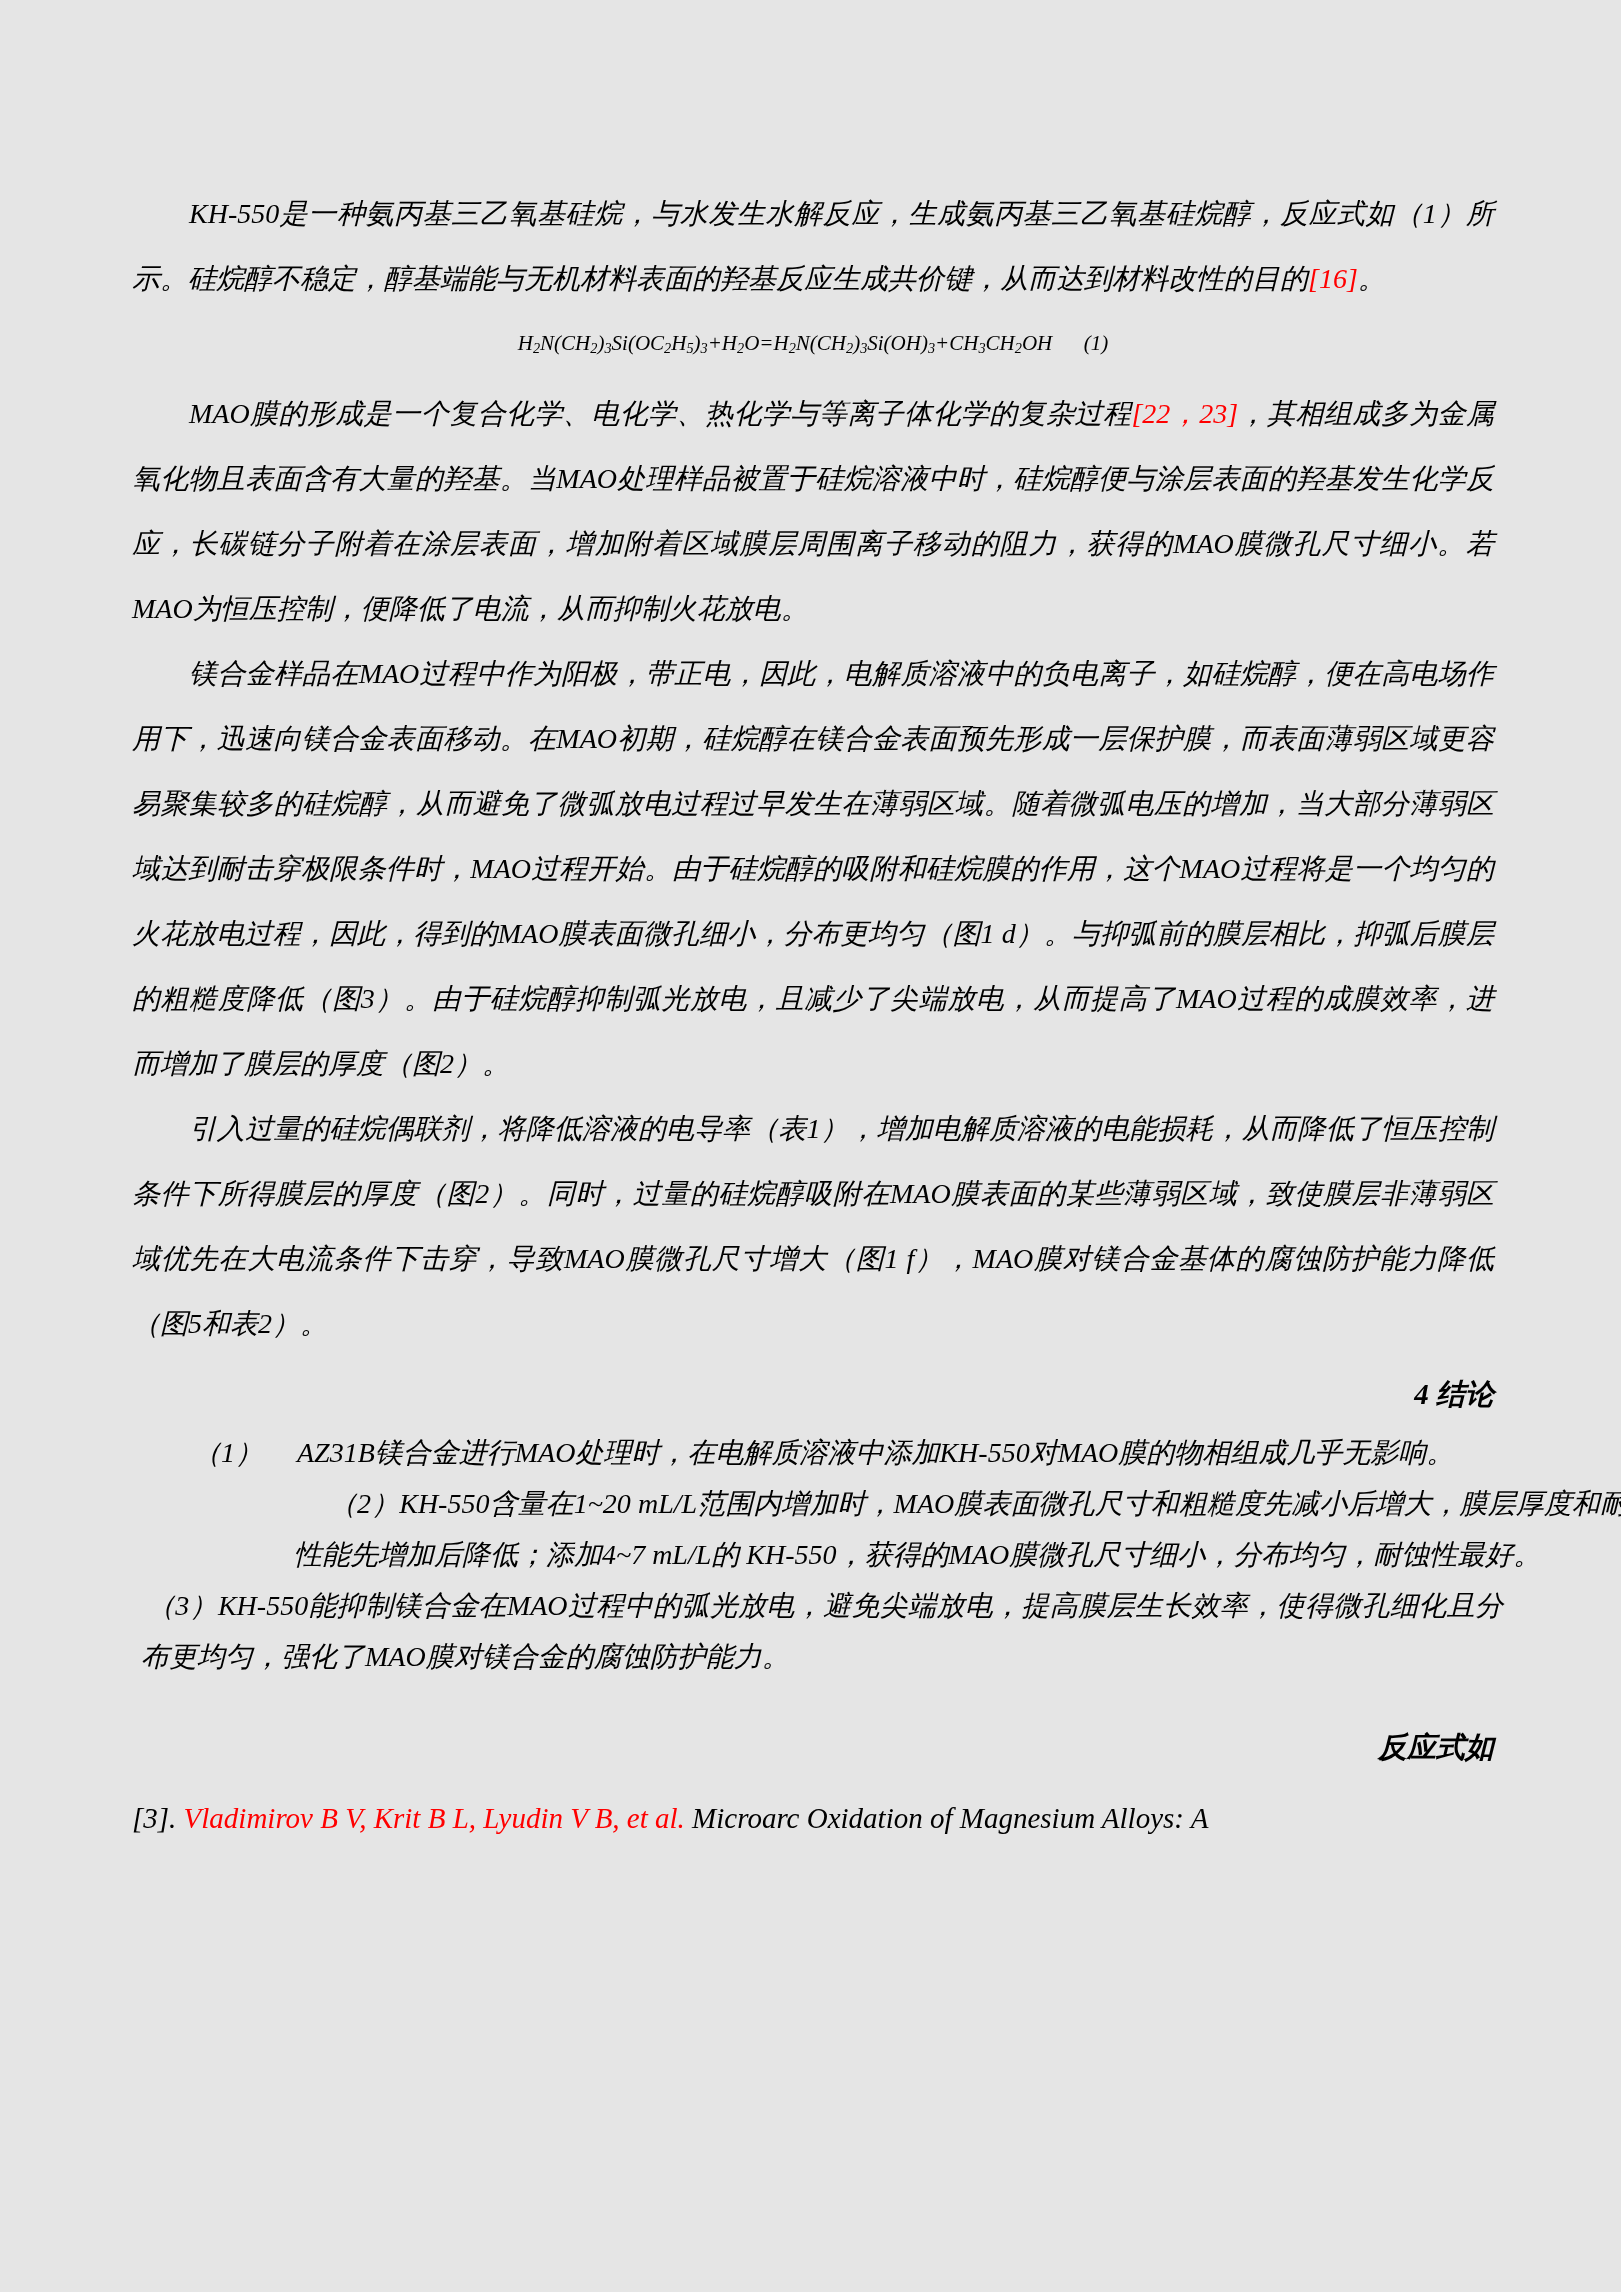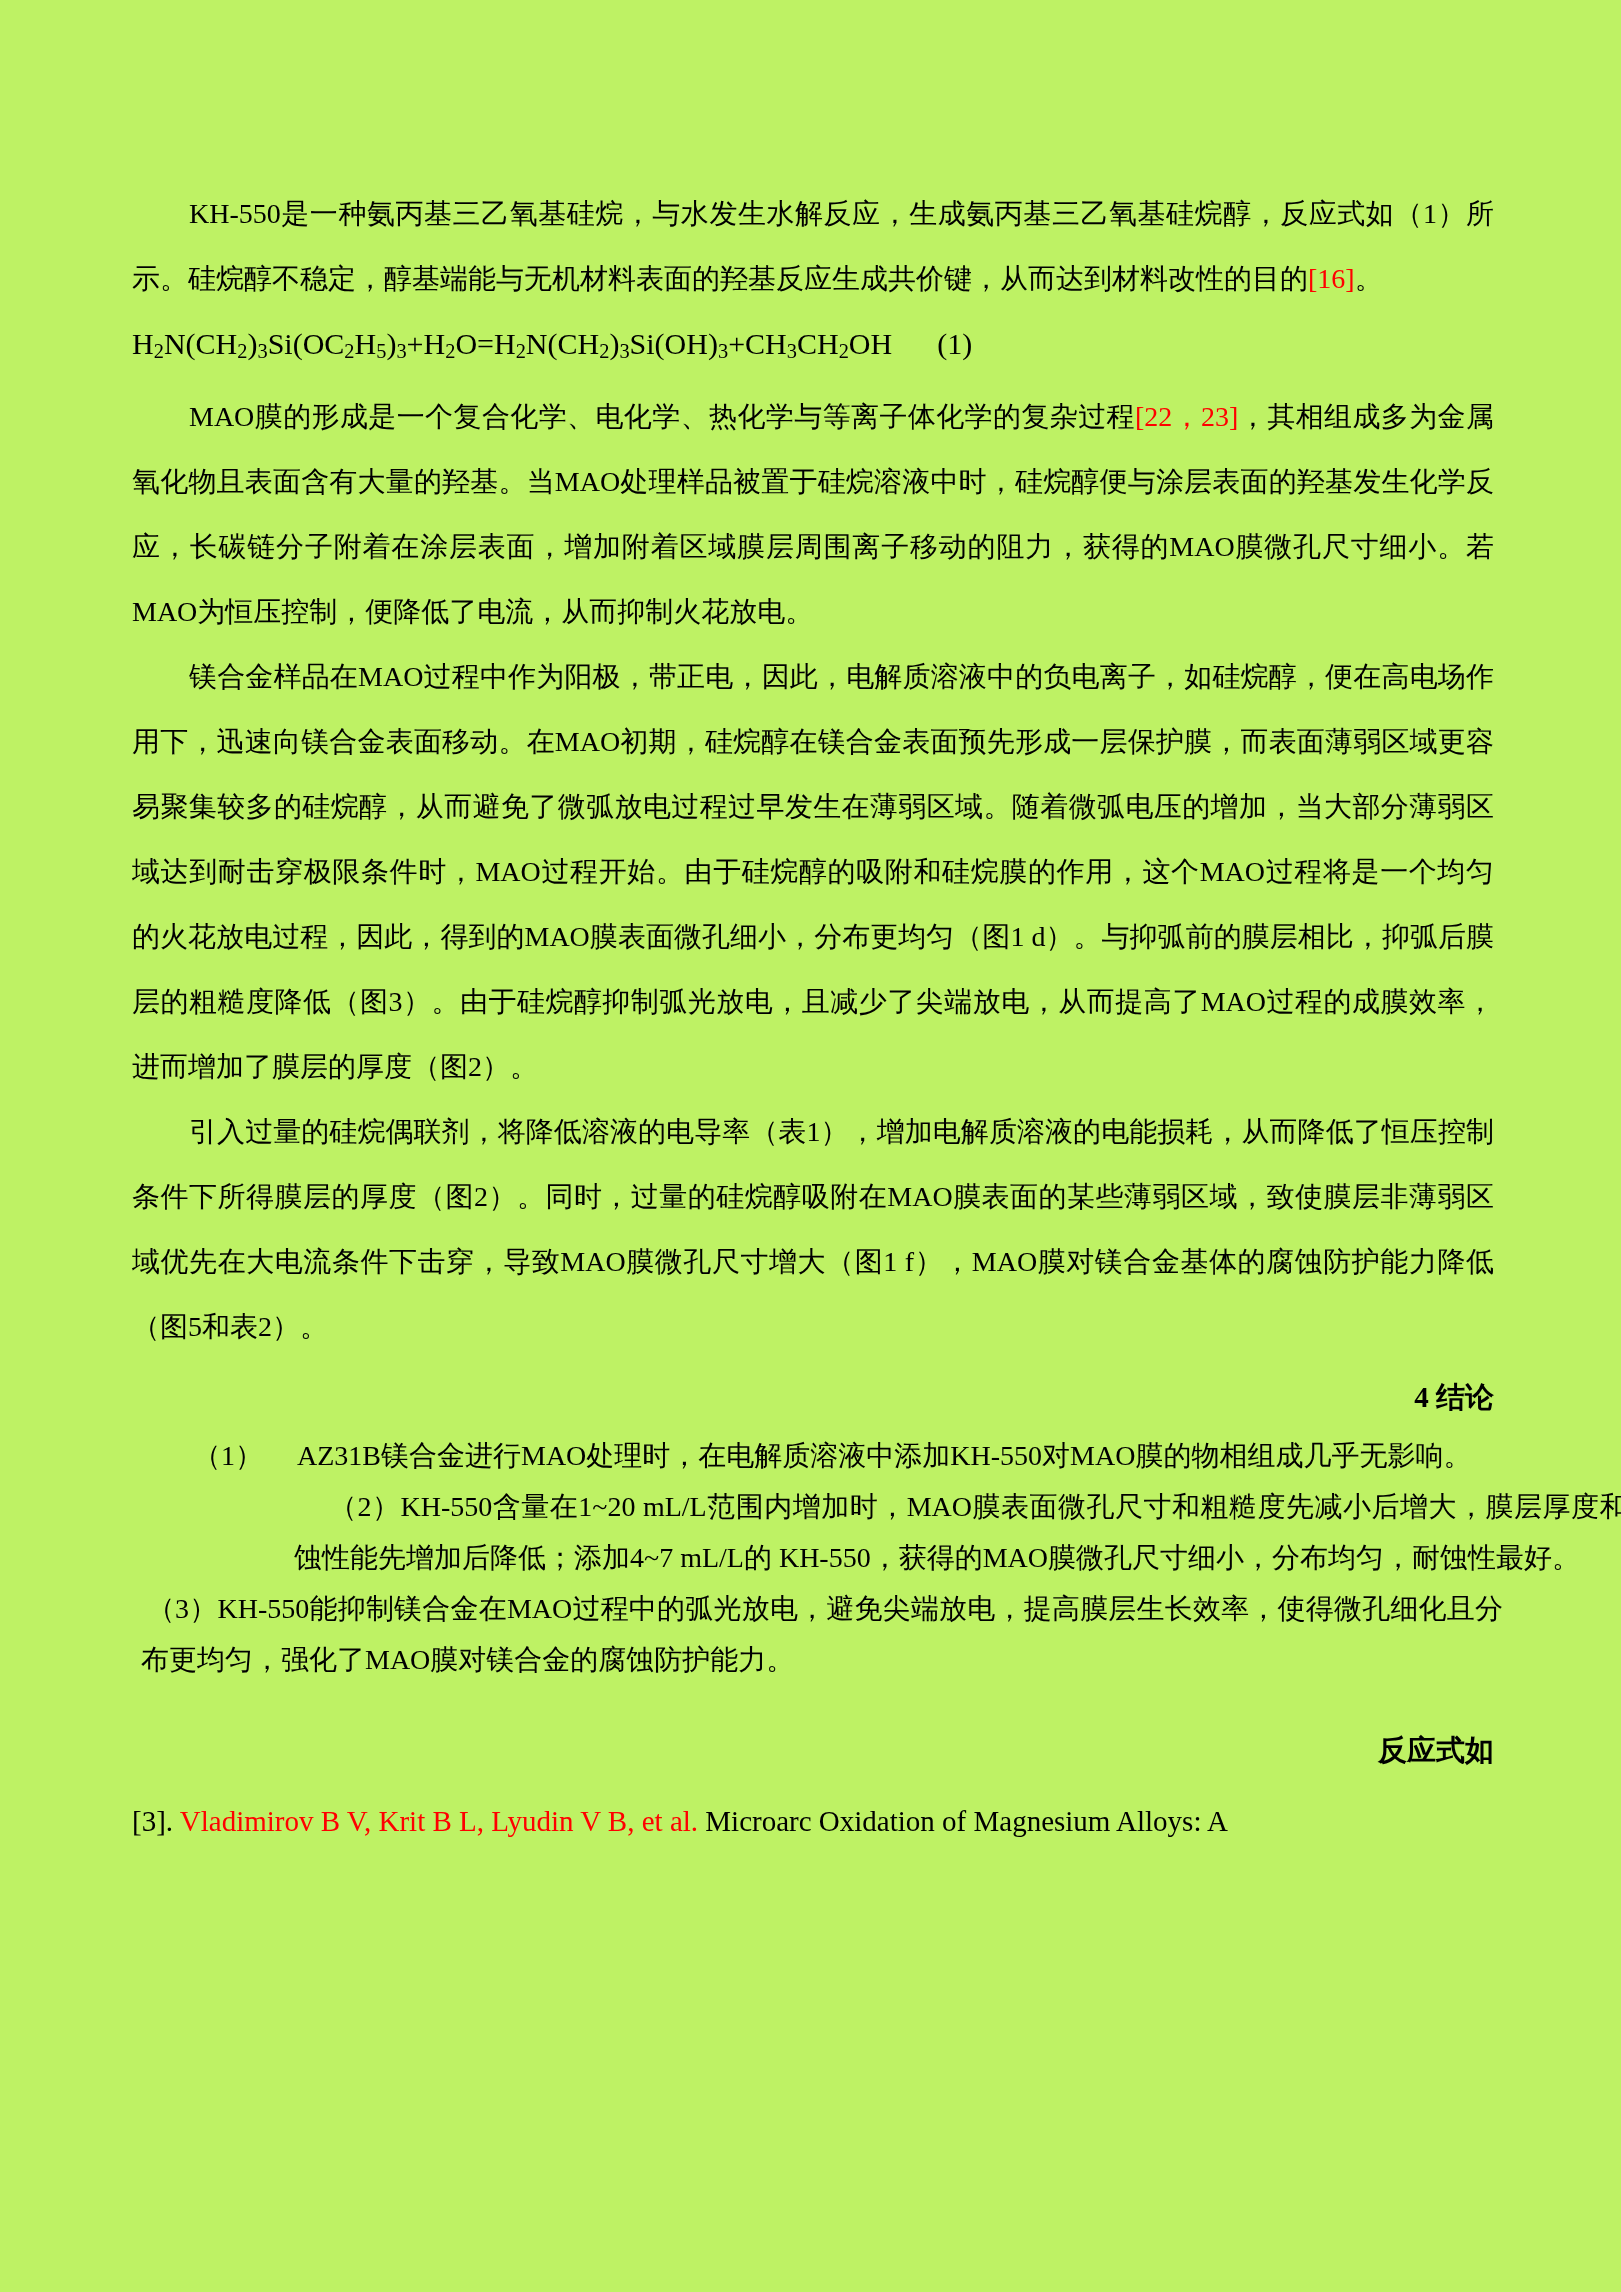--- a/index.html
+++ b/index.html
@@ -1,37 +1,39 @@
 <!DOCTYPE html>
 <html><head>
 <meta charset="utf-8">
 <style>
   * { margin: 0; padding: 0; box-sizing: border-box; }
   html, body { background: #ffffff; }
   .page {
     position: relative;
     width: 1621px;
     height: 2293px;
-    background: #bef264;
+    background: #e5e5e5;
     color: #000000;
     padding: 181px 127px 0 132px;
     font-family: "Liberation Serif", "DejaVu Serif", serif;
     overflow: hidden;
+    font-style: italic;
   }
   .content { width: 100%; }
   .block { width: 100%; }
   .para {
     font-size: 28px;
     line-height: 65px;
     text-align: justify;
     text-indent: 57px;
   }
   .equation {
-    font-size: 30px;
+    font-size: 21px;
     line-height: 65px;
+    text-align: center;
     text-indent: 0;
     white-space: nowrap;
   }
   .sub {
     font-size: 0.68em;
     vertical-align: -0.22em;
   }
   .heading {
     font-size: 29px;
     font-weight: bold;

